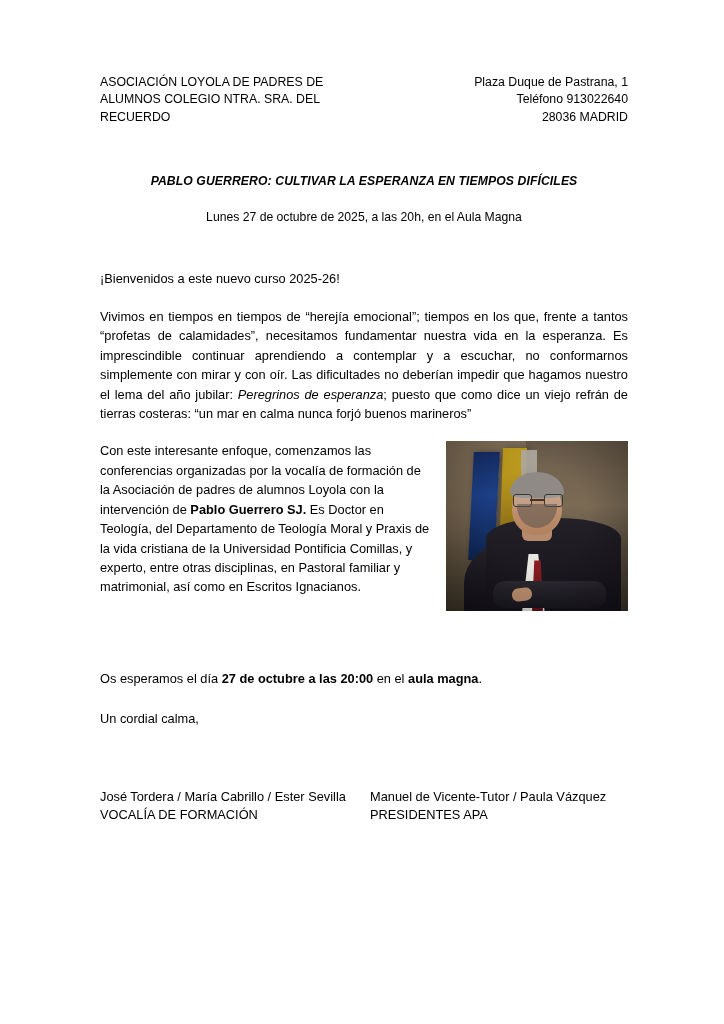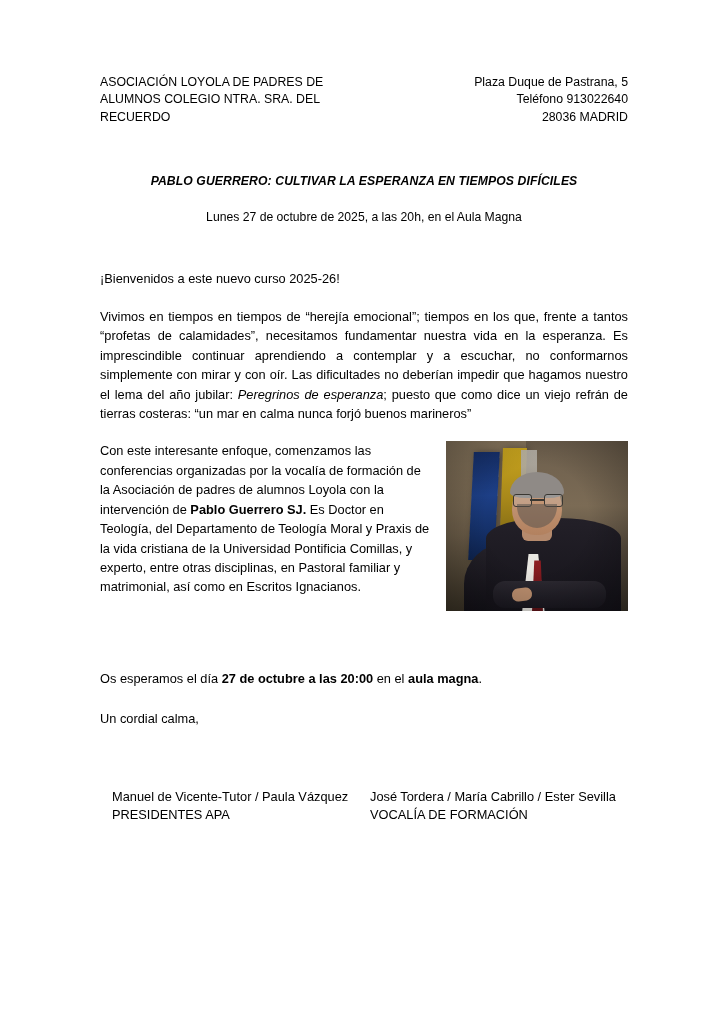--- a/index.html
+++ b/index.html
@@ -298,21 +298,21 @@
 <div class="page">
   <div class="content">
 
     <div class="letterhead">
       <div class="letterhead-left">
         <div>ASOCIACIÓN LOYOLA DE PADRES DE</div>
         <div>ALUMNOS COLEGIO NTRA. SRA. DEL</div>
         <div>RECUERDO</div>
       </div>
       <div class="letterhead-right">
-        <div>Plaza Duque de Pastrana, 5</div>
+        <div>Plaza Duque de Pastrana, 1</div>
         <div>Teléfono 913022640</div>
         <div>28036 MADRID</div>
       </div>
     </div>
 
     <div class="title-block">
       <div class="doc-title">PABLO GUERRERO: CULTIVAR LA ESPERANZA EN TIEMPOS DIFÍCILES</div>
       <div class="doc-subtitle">Lunes 27 de octubre de 2025, a las 20h, en el Aula Magna</div>
     </div>
 
@@ -352,24 +352,24 @@
 
       <div class="closing-block">
         <div class="para">
           <span>Os esperamos el día </span><strong class="bold">27 de octubre a las 20:00</strong><span> en el </span><strong class="bold">aula magna</strong><span>.</span>
         </div>
         <div class="para">Un cordial calma,</div>
       </div>
     </div>
 
     <div class="signatures">
+      <div class="sig-col right">
+        <div class="sig-name">José Tordera / María Cabrillo / Ester Sevilla</div>
+        <div class="sig-role">VOCALÍA DE FORMACIÓN</div>
+      </div>
       <div class="sig-col left">
         <div class="sig-name">Manuel de Vicente-Tutor / Paula Vázquez</div>
         <div class="sig-role">PRESIDENTES APA</div>
       </div>
-      <div class="sig-col right">
-        <div class="sig-name">José Tordera / María Cabrillo / Ester Sevilla</div>
-        <div class="sig-role">VOCALÍA DE FORMACIÓN</div>
-      </div>
     </div>
 
   </div>
 </div>
 
 </body></html>

